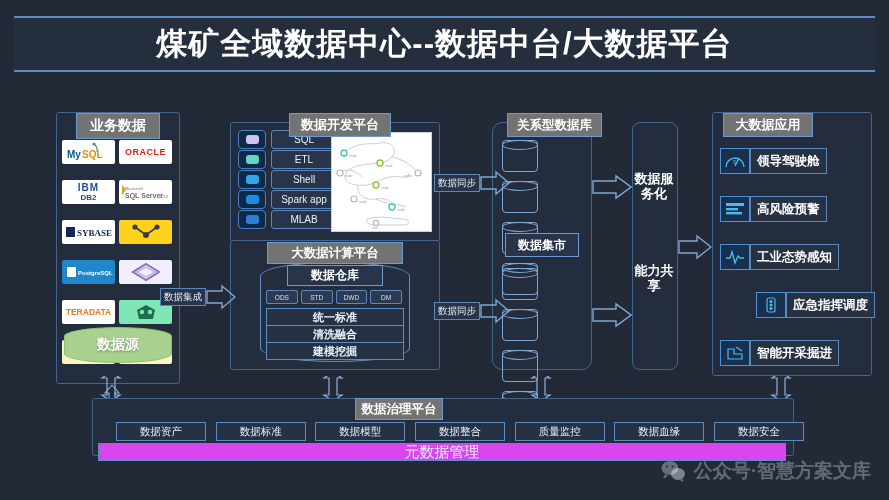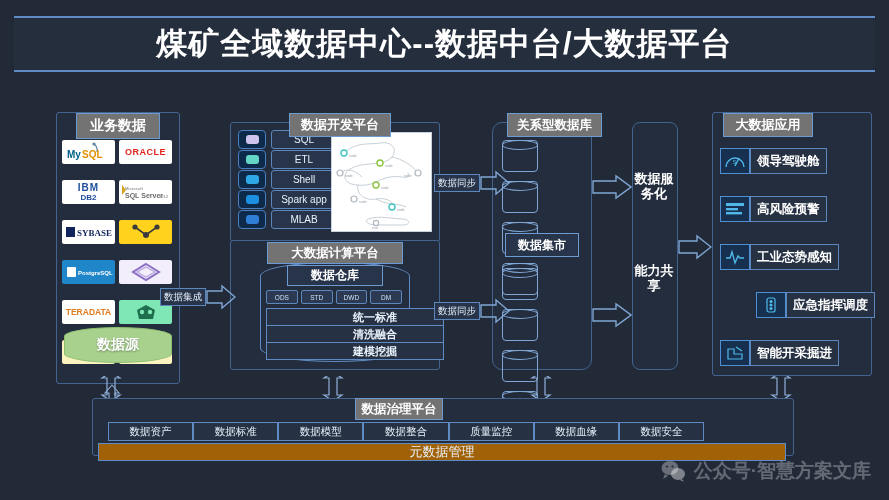--- a/index.html
+++ b/index.html
@@ -106,21 +106,21 @@
   }
   .layer{
     width:32px;height:12px;border:1px solid #5b87bd;background:#2b3a52;
     border-radius:2px;color:#cfe0f5;font-size:6.5px;
     display:flex;align-items:center;justify-content:center;
   }
   .cap-row{
     position:absolute;left:36px;width:136px;height:16px;
     border:1px solid #5f8bc4;background:#263143;
     color:#e9f1fb;font-size:11px;font-weight:bold;
-    display:flex;align-items:center;justify-content:center;padding-left:40px;
+    display:flex;align-items:center;justify-content:center;
   }
   
   #rdb-panel{left:492px;top:122px;width:98px;height:246px;border-radius:10px;}
   #rdb-title{left:495px;top:113px;width:93px;height:22px;font-size:12.5px;margin-left:12px;}
   .db-grid{position:absolute;left:10px;width:78px;display:flex;flex-wrap:wrap;gap:9px 10px;}
   .db-cyl{
     width:34px;height:30px;border:1px solid #7fa6d4;border-radius:4px;
     position:relative;background:transparent;
   }
   .db-cyl:before{
@@ -149,31 +149,31 @@
   }
   .app-lab{
     height:24px;padding:0 6px;border:1px solid #5b87bd;background:#263143;
     color:#ffffff;font-size:12.5px;font-weight:bold;
     display:flex;align-items:center;white-space:nowrap;
   }
   
   #gov-panel{left:92px;top:398px;width:700px;height:56px;}
   #gov-title{left:355px;top:398px;width:86px;height:20px;font-size:12.5px;}
   .gov-items{
-    position:absolute;left:16px;top:24px;width:596px;
+    position:absolute;left:24px;top:24px;width:688px;
     display:flex;justify-content:space-between;
   }
   .gov-item{
     width:88px;height:17px;border:1px solid #5f8bc4;background:#263143;
     color:#e9f1fb;font-size:10.5px;
     display:flex;align-items:center;justify-content:center;
   }
   .meta-bar{
     position:absolute;left:6px;top:45px;width:686px;height:16px;
-    border:1px solid #5f8bc4;background:#a16207;color:#e9f1fb;font-size:13px;
+    border:1px solid #5f8bc4;background:#d946ef;color:#e9f1fb;font-size:15px;
     display:flex;align-items:center;justify-content:center;
   }
   
   .flow-arrow{position:absolute;display:flex;align-items:center;}
   .flow-lab{
     height:16px;padding:0 3px;border:1px solid #5b87bd;background:#27344a;
     color:#e9f1fb;font-size:9.5px;display:flex;align-items:center;
     justify-content:center;white-space:nowrap;
   }
   .v-arrow{position:absolute;}

